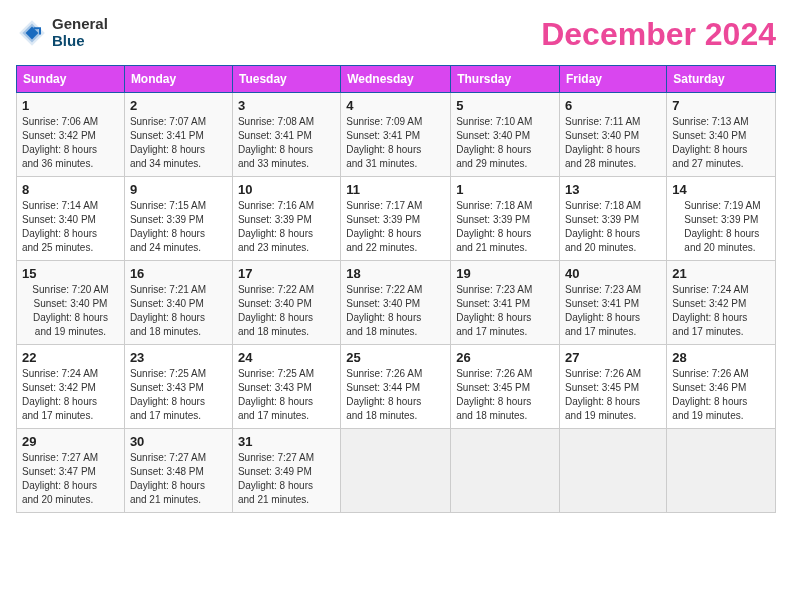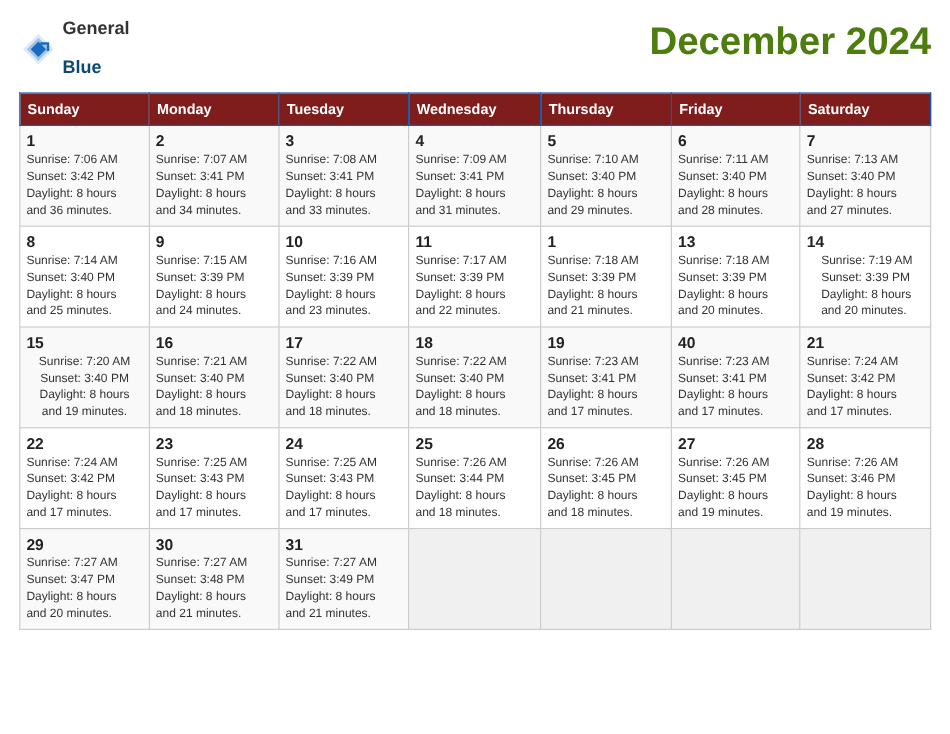--- a/index.html
+++ b/index.html
@@ -18,21 +18,20 @@
     }
     .logo {
       display: flex;
       align-items: center;
       gap: 4px;
     }
     .logo-text {
       display: flex;
       flex-direction: column;
       line-height: 1.1;
-      gap: 16px;
     }
     .logo-general {
       font-size: 15px;
       font-weight: bold;
       color: #333;
     }
     .logo-blue {
       font-size: 15px;
       font-weight: bold;
       color: #0c4a6e;
@@ -40,33 +39,33 @@
     .logo-icon {
       width: 32px;
       height: 32px;
     }
     .title-block {
       text-align: right;
     }
     .month-title {
       font-size: 32px;
       font-weight: bold;
-      color: #4d7c0f;
+      color: #ec4899;
     }
     .location-title {
       font-size: 14px;
       color: #555;
     }
     .calendar-table {
       width: 100%;
       border-collapse: collapse;
       font-size: 11px;
     }
     .calendar-table thead th {
-      background: #7f1d1d;
+      background: #d946ef;
       color: white;
       font-weight: bold;
       text-align: left;
       padding: 6px 6px;
       font-size: 12px;
       border: 1px solid #1a5aaa;
     }
     .calendar-table tbody td {
       vertical-align: top;
       padding: 5px 5px;

